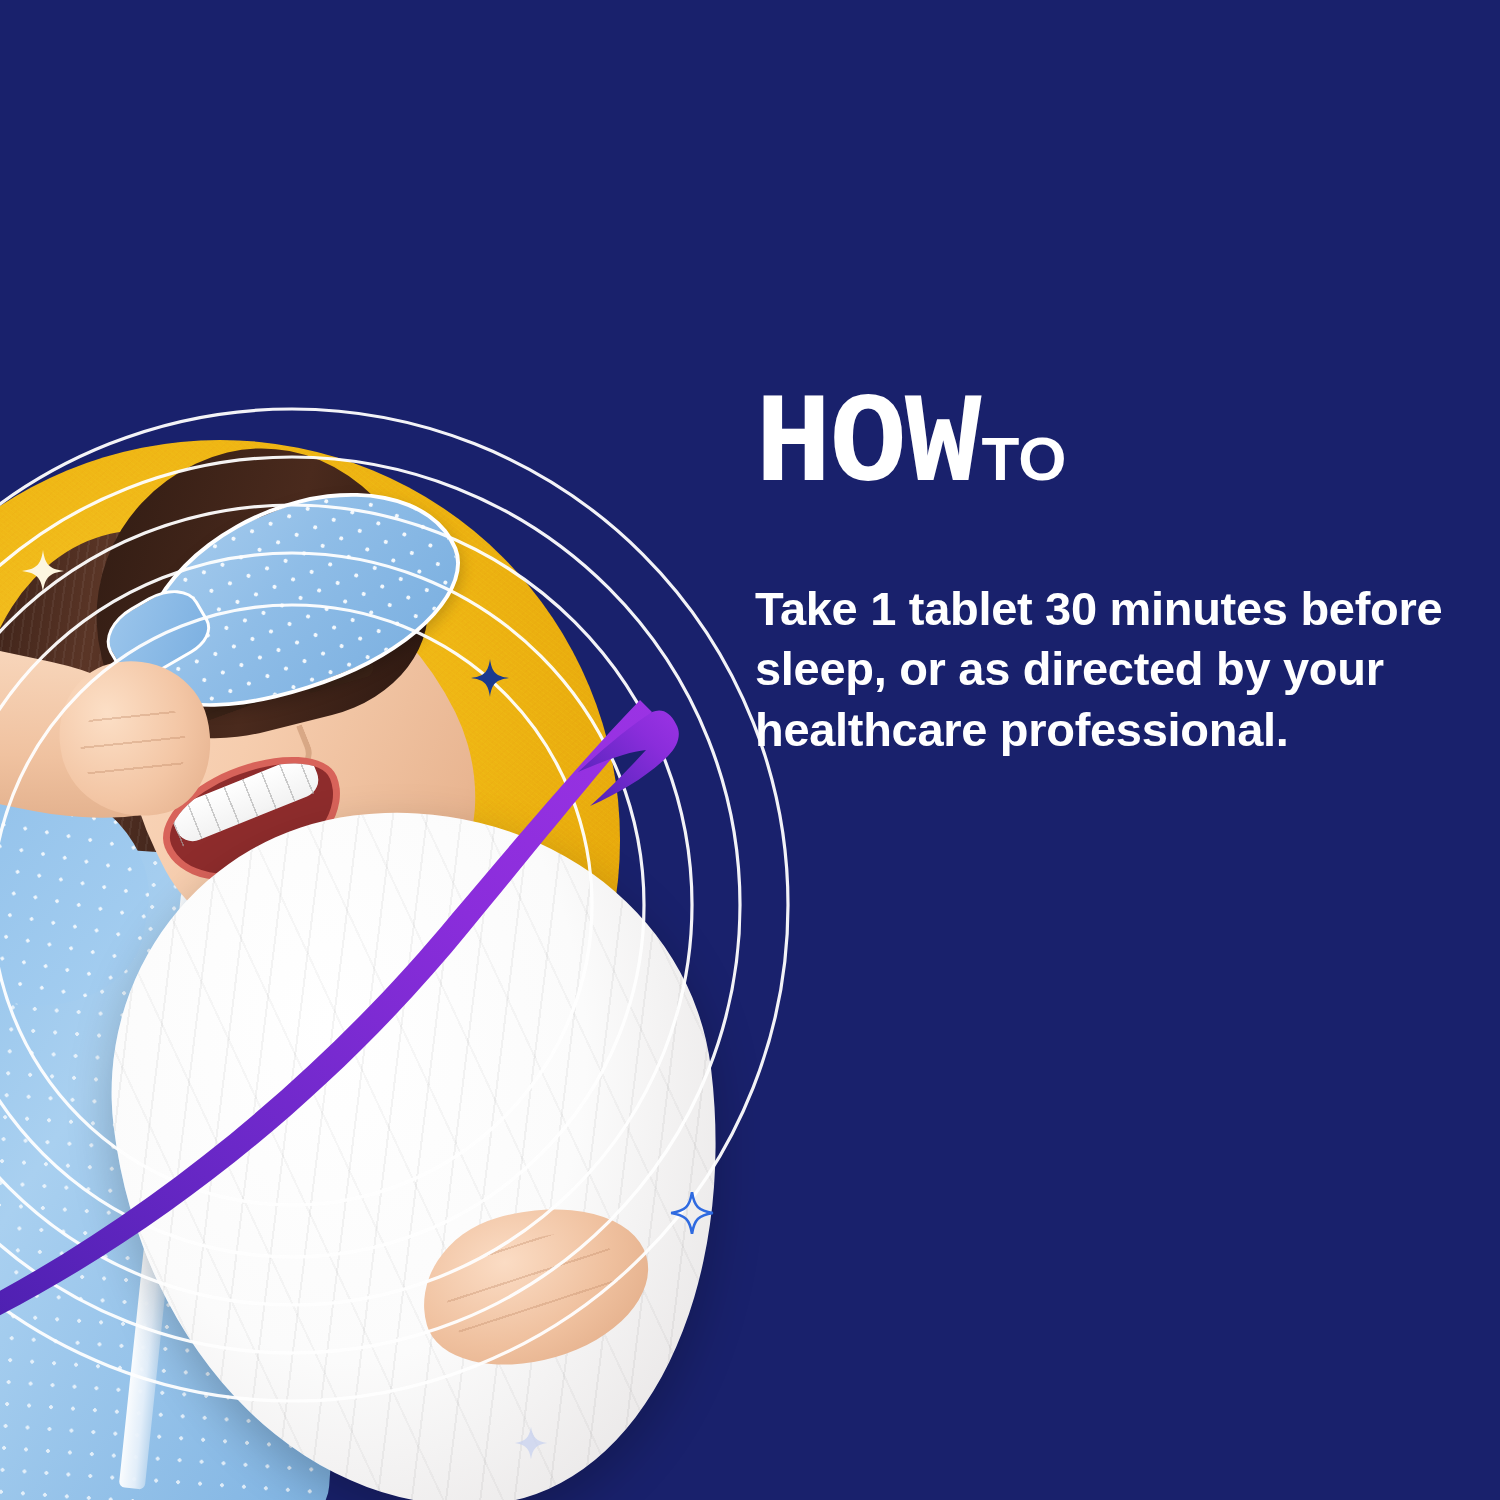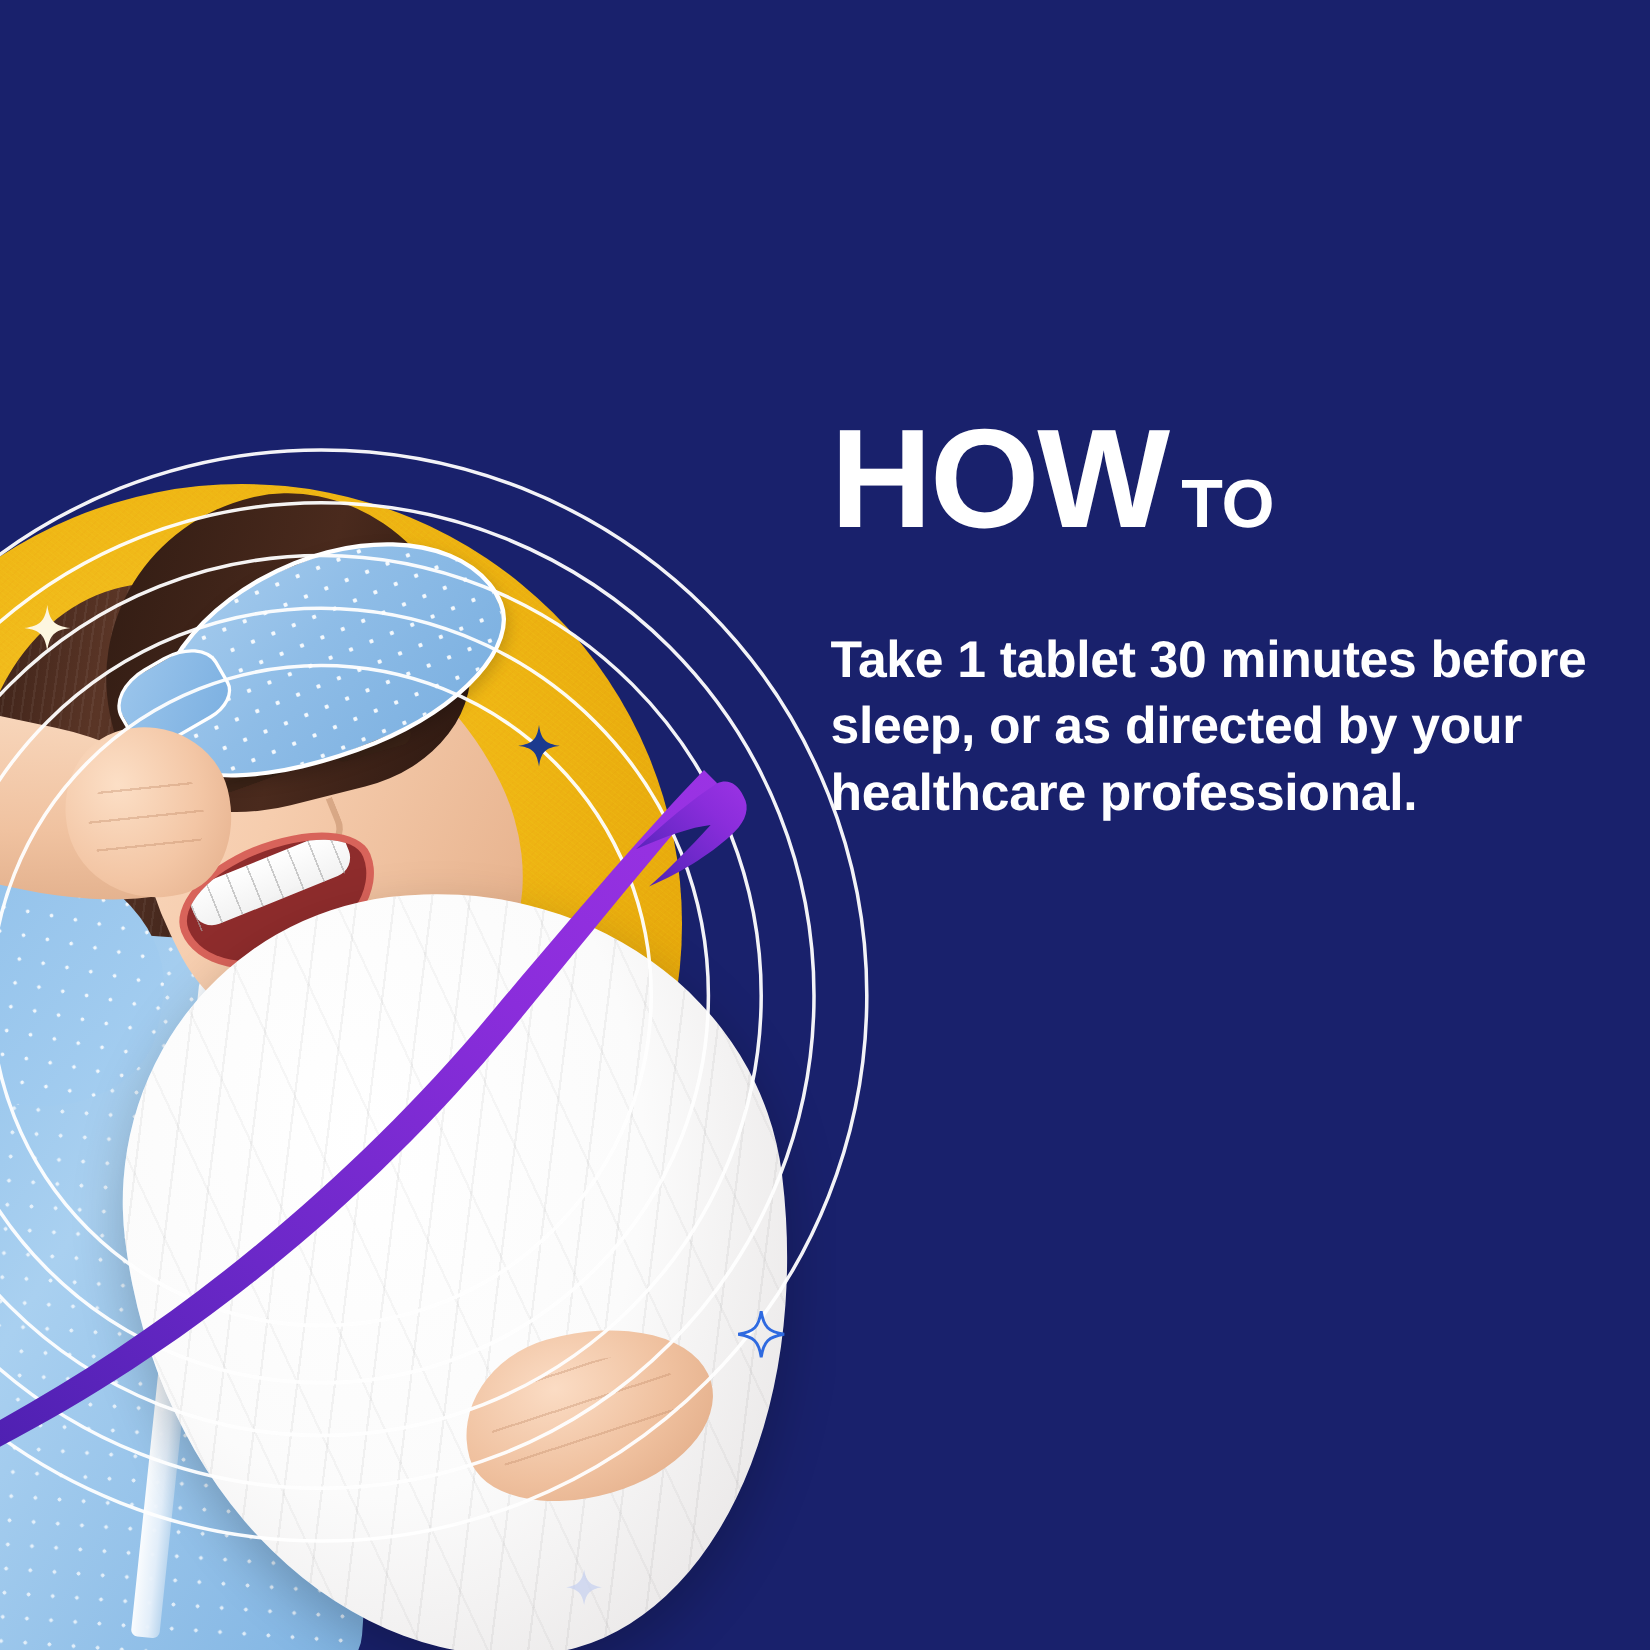--- a/index.html
+++ b/index.html
@@ -306,25 +306,25 @@
     color: #ffffff;
     font-weight: 700;
     letter-spacing: -1px;
     line-height: .94;
   }
   .headline .l1 {
     display: block;
     font-size: 128px;
     white-space: nowrap;
   }
-  .headline .l1 .word-how { letter-spacing: -2px; }
+  .headline .l1 .word-how { letter-spacing: -2px; font-family: Liberation Mono, monospace; }
   .headline .l1 .word-to {
     font-size: 62px;
     letter-spacing: 0px;
-    margin-left: 12px;
+    margin-left: 2px;
     text-align: center;
   }
   .headline .l2 {
     display: block;
     font-size: 128px;
     letter-spacing: -2px;
     white-space: nowrap;
   }
 
   .body-copy {

